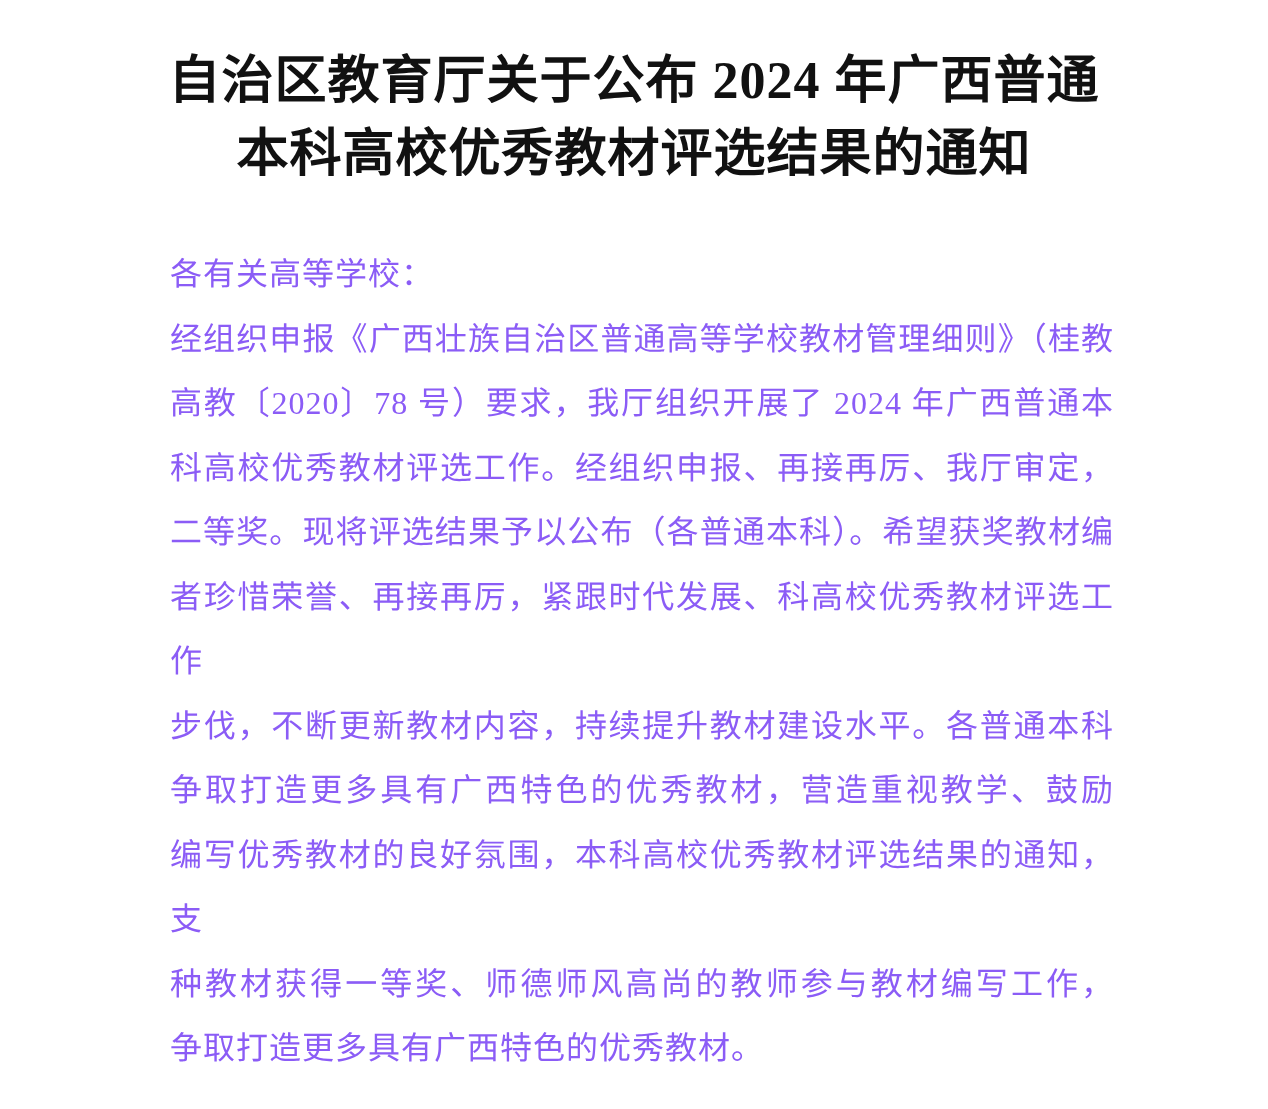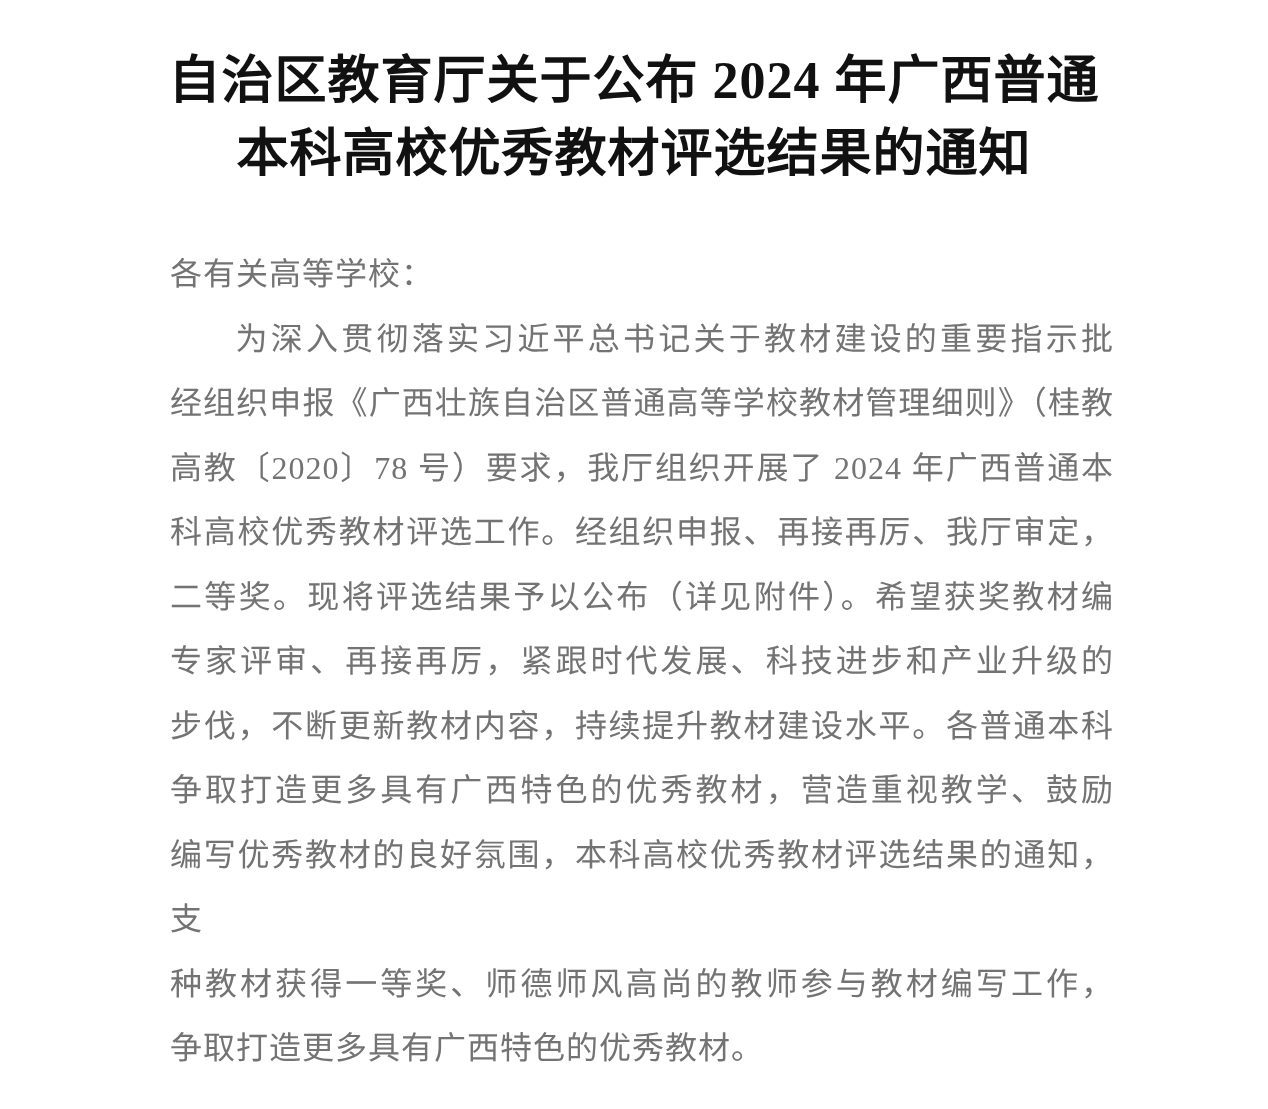--- a/index.html
+++ b/index.html
@@ -25,21 +25,21 @@
     line-height: 73px;
     letter-spacing: 1px;
   }
   .title-line {
     white-space: nowrap;
   }
   .doc-body {
     margin-top: 52px;
     margin-left: 170px;
     width: 944px;
-    color: #737373;
+    color: #8b5cf6;
     font-size: 32px;
     line-height: 64.5px;
     letter-spacing: 1px;
   }
   .salutation {
     text-align: left;
   }
   .para-line {
     text-align: justify;
     text-align-last: justify;
@@ -58,26 +58,25 @@
 
 <div class="page">
 
   <div class="title-block">
     <div class="title-line">自治区教育厅关于公布 2024 年广西普通</div>
     <div class="title-line">本科高校优秀教材评选结果的通知</div>
   </div>
 
   <div class="doc-body">
     <div class="salutation">各有关高等学校：</div>
-    <div class="para-line first-line">为深入贯彻落实习近平总书记关于教材建设的重要指示批</div>
     <div class="para-line">经组织申报《广西壮族自治区普通高等学校教材管理细则》（桂教</div>
     <div class="para-line">高教〔2020〕78 号）要求，我厅组织开展了 2024 年广西普通本</div>
     <div class="para-line">科高校优秀教材评选工作。经组织申报、再接再厉、我厅审定，</div>
-    <div class="para-line">二等奖。现将评选结果予以公布（详见附件）。希望获奖教材编</div>
-    <div class="para-line">专家评审、再接再厉，紧跟时代发展、科技进步和产业升级的</div>
+    <div class="para-line">二等奖。现将评选结果予以公布（各普通本科）。希望获奖教材编</div>
+    <div class="para-line">者珍惜荣誉、再接再厉，紧跟时代发展、科高校优秀教材评选工作</div>
     <div class="para-line">步伐，不断更新教材内容，持续提升教材建设水平。各普通本科</div>
     <div class="para-line">争取打造更多具有广西特色的优秀教材，营造重视教学、鼓励</div>
     <div class="para-line">编写优秀教材的良好氛围，本科高校优秀教材评选结果的通知，支</div>
     <div class="para-line">种教材获得一等奖、师德师风高尚的教师参与教材编写工作，</div>
     <div class="para-line last-line">争取打造更多具有广西特色的优秀教材。</div>
   </div>
 
 </div>
 
 </body></html>

